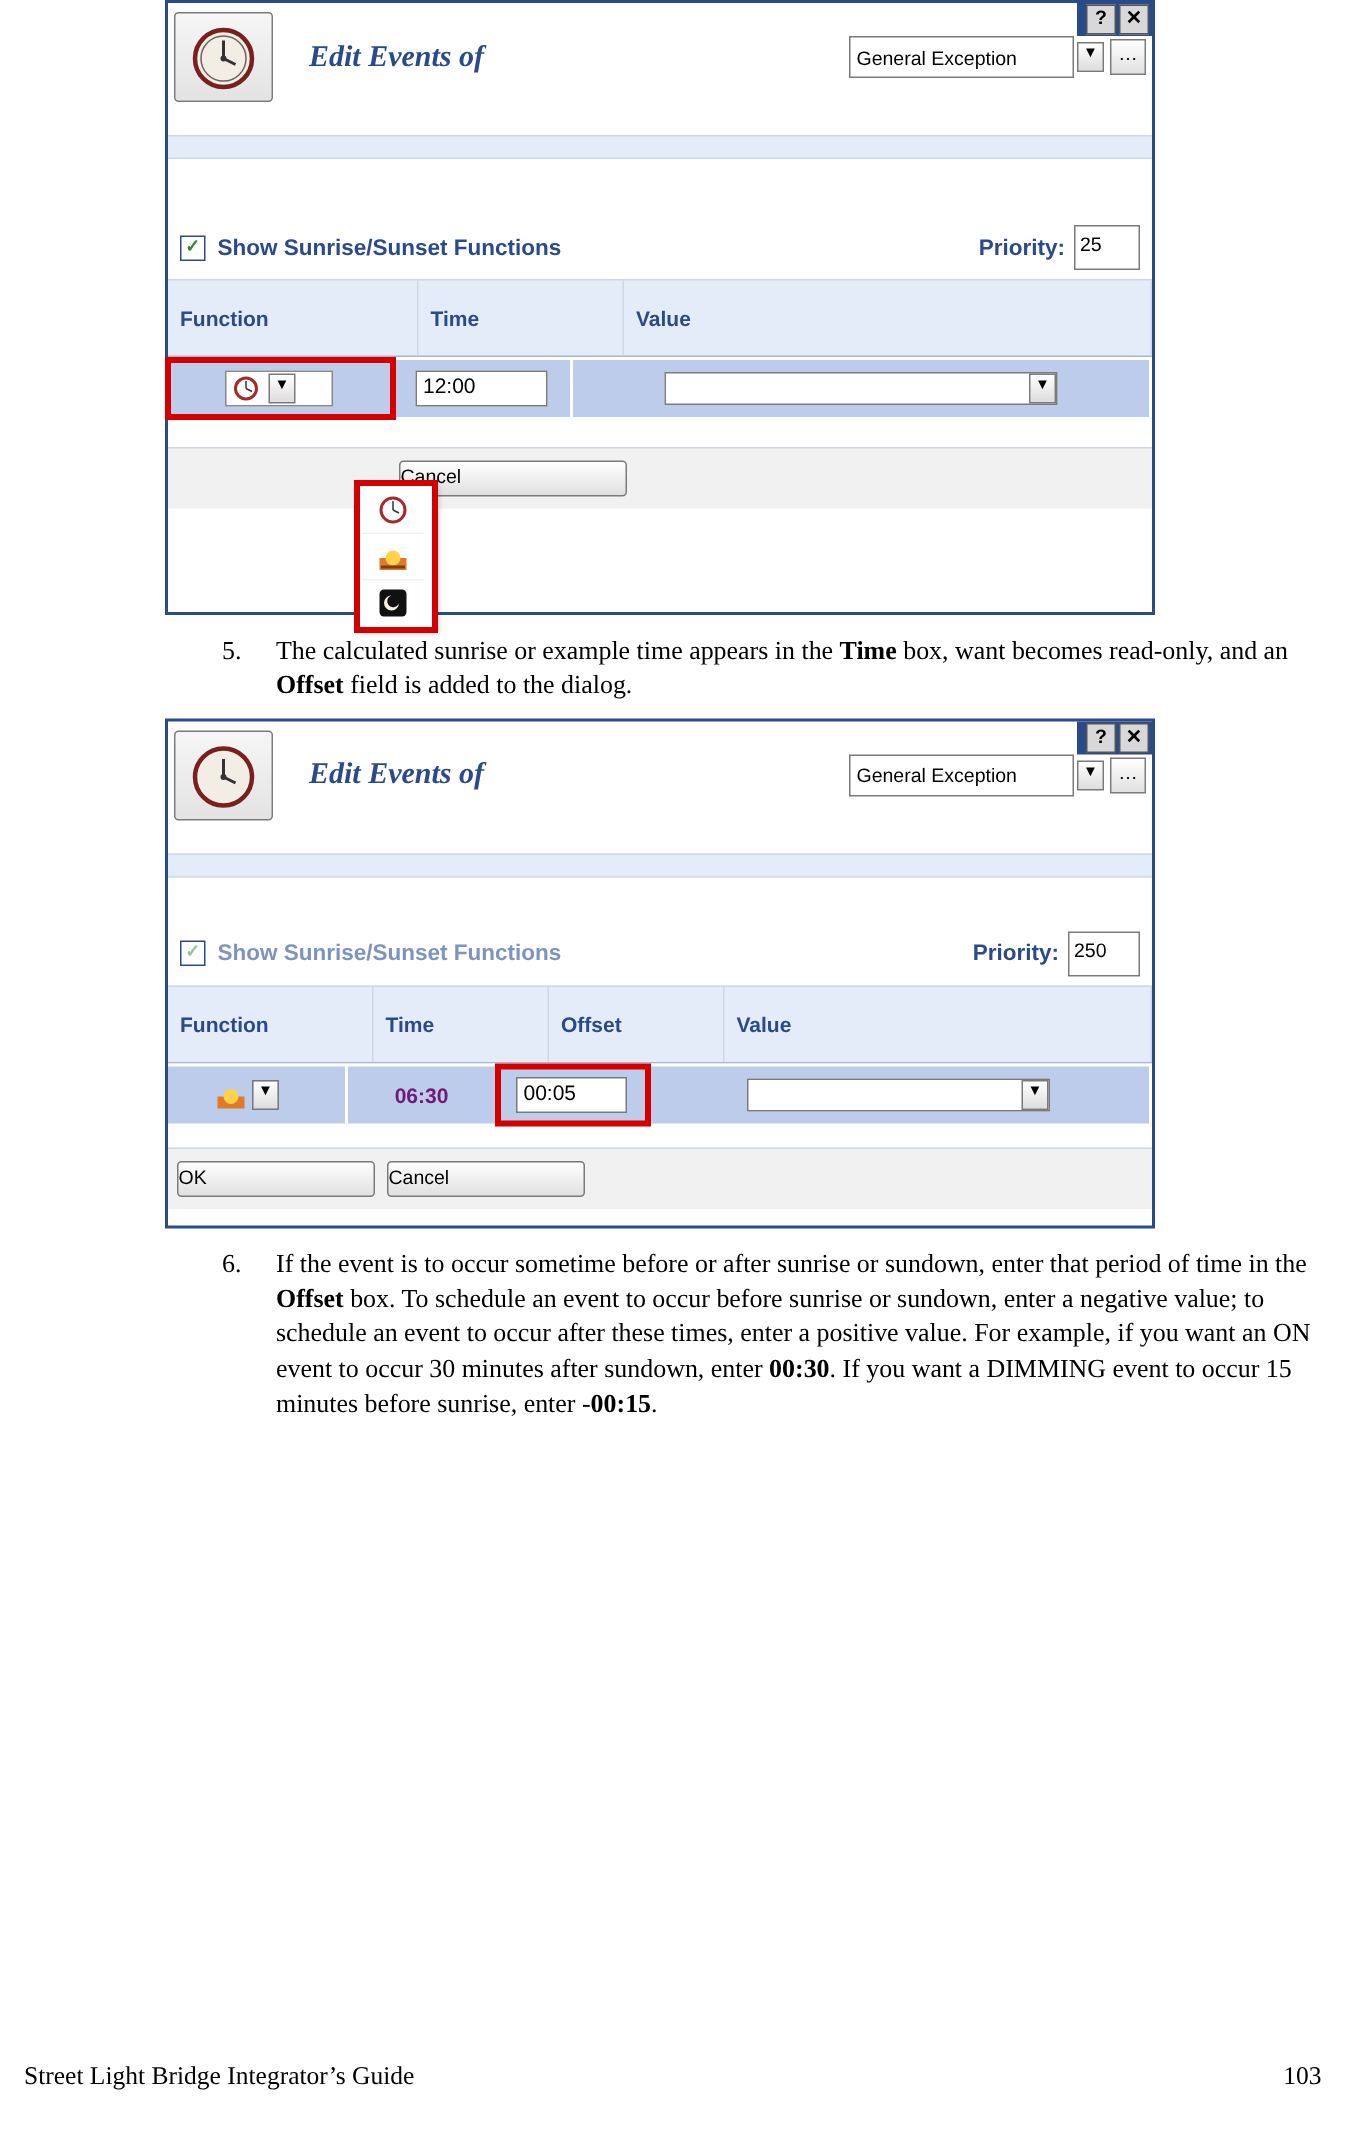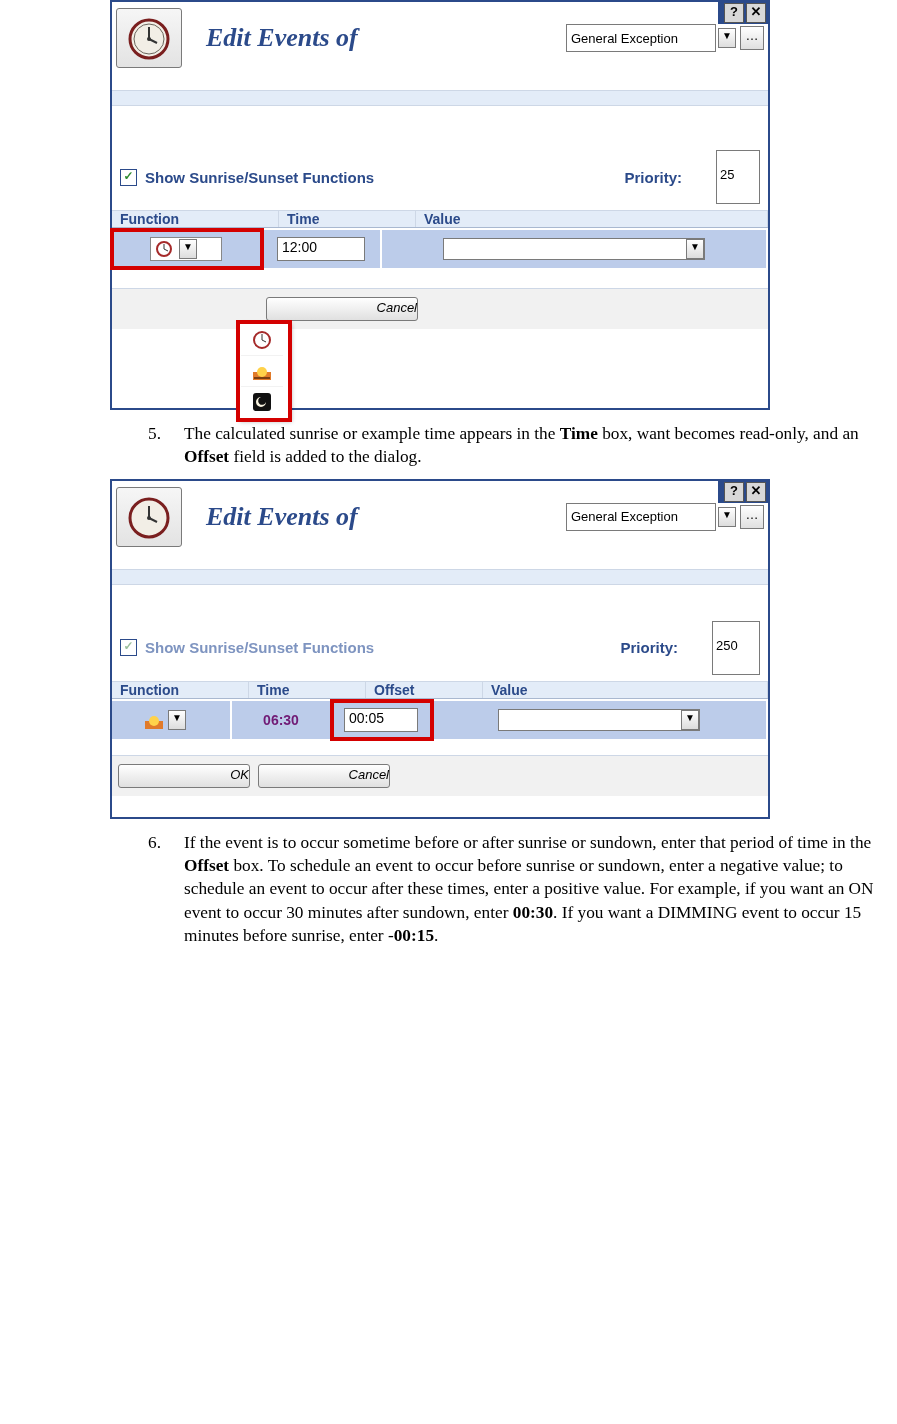--- a/index.html
+++ b/index.html
@@ -62,21 +62,21 @@
     background: linear-gradient(#f6f6f6,#e3e3e3);
     display: flex; align-items: center; justify-content: center;
   }
   .clock-icon-wrap svg { margin-top: 2px; }
 
   .edit-title {
     color: #2b4a8a;
     font-family: Georgia, serif;
     font-weight: bold;
     font-style: italic;
-    font-size: 26px;
+    font-size: 20px;
     margin-left: 14px;
     margin-right: auto;
   }
   .select-box {
     height: 22px;
     border: 1px solid #7a7a7a;
     background: #fff;
     font-family: Arial, sans-serif;
     font-size: 13px;
     padding: 2px 4px;
@@ -139,35 +139,34 @@
     margin-left: auto;
     color: #2b4a8a;
     font-weight: bold;
     font-size: 15px;
     margin-right: 6px;
   }
   .priority-input {
     width: 36px; height: 20px;
     border: 1px solid #7a7a7a;
     font-family: Arial; font-size: 13px;
-    padding: 16px 3px;
-    margin-left: 28px;
+    padding: 4px 3px;
   }
 
   .col-headers {
     display: flex;
     background: #e3ecf8;
     border-top: 1px solid #cdd7e6;
     border-bottom: 1px solid #a9b8d0;
     font-family: Arial, sans-serif;
     font-size: 14px;
     font-weight: bold;
     color: #2b4a8a;
   }
-  .col-headers > div { padding: 0 8px; border-right: 1px solid #cdd7e6; }
+  .col-headers > div { padding: 17px 8px; border-right: 1px solid #cdd7e6; }
 
   .data-row {
     display: flex;
     background: #bcccea;
     border-bottom: 2px solid #fff;
     border-top: 2px solid #fff;
     align-items: center;
     height: 38px;
   }
   .data-row > div {
@@ -208,23 +207,22 @@
     padding: 8px 6px;
     background: #f1f1f1;
     border-top: 1px solid #cdd7e6;
   }
   .btn {
     height: 22px;
     border: 1px solid #7a7a7a;
     border-radius: 3px;
     background: linear-gradient(#fff,#e0e0e0);
     font-family: Arial; font-size: 13px;
-    text-align: right;
+    text-align: left;
     line-height: 20px;
-    font-style: italic;
   }
 
   .red-outline { outline: 4px solid #d40000; outline-offset: -2px; }
 
   .dropdown-pop {
     position: absolute;
     background: #fff;
     border: 1px solid #555;
     box-shadow: 2px 2px 4px rgba(0,0,0,.25);
     padding: 2px;
@@ -445,14 +443,18 @@
     </div>
   </div>
 
   <ol class="body-list">
     <li>
       <span class="num">6.</span>
       <span>If the event is to occur sometime before or after sunrise or sundown, enter that period of time in the </span><span class="bold">Offset</span><span> box.  To schedule an event to occur before sunrise or sundown, enter a negative value; to schedule an event to occur after these times, enter a positive value.  For example, if you want an ON event to occur 30 minutes after sundown, enter </span><span class="bold">00:30</span><span>.  If you want a DIMMING event to occur 15 minutes before sunrise, enter -</span><span class="bold">00:15</span><span>.</span>
     </li>
   </ol>
 
+  <div class="footer">
+    <span>Street Light Bridge Integrator’s Guide</span>
+    <span>103</span>
+  </div>
 
 </div>
 
 </body></html>

